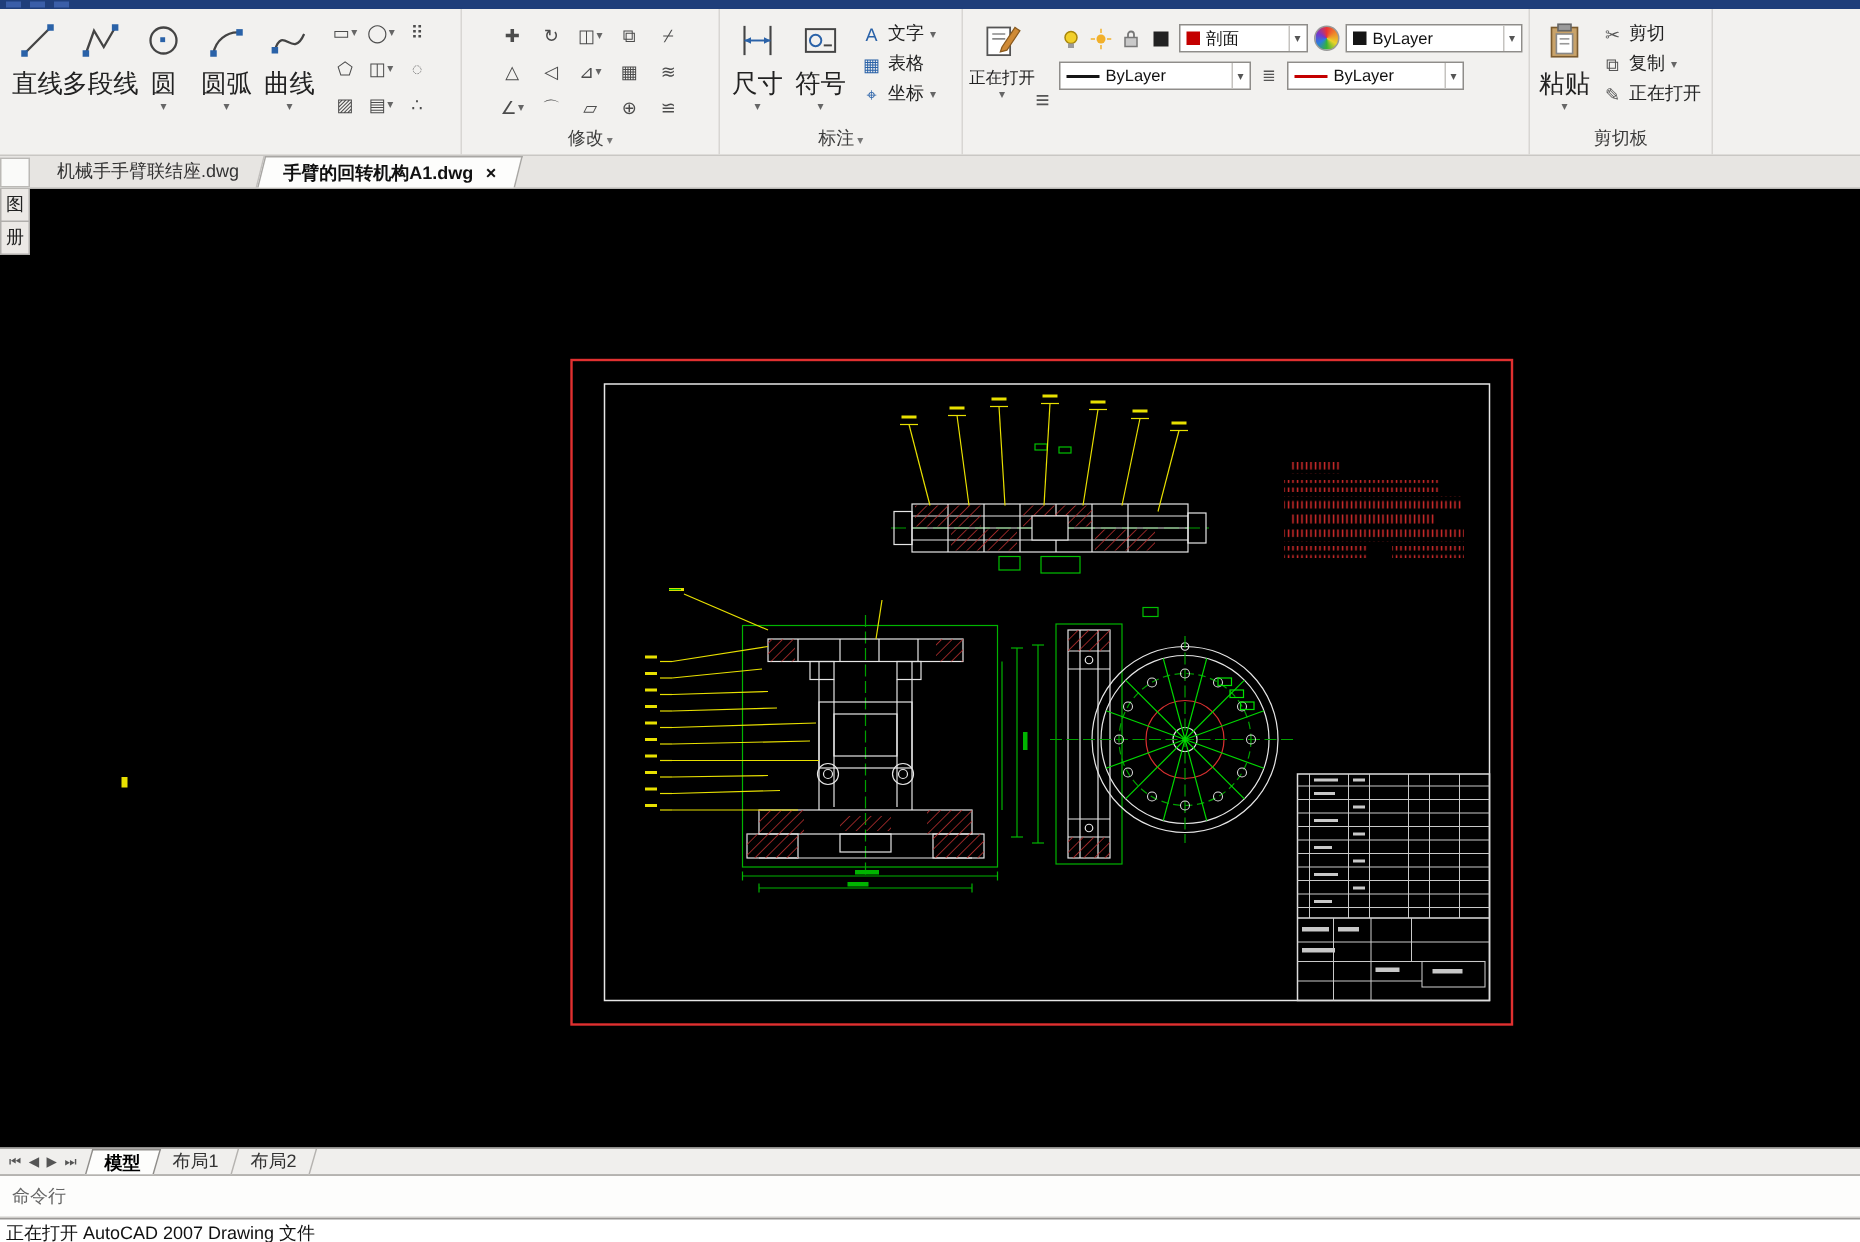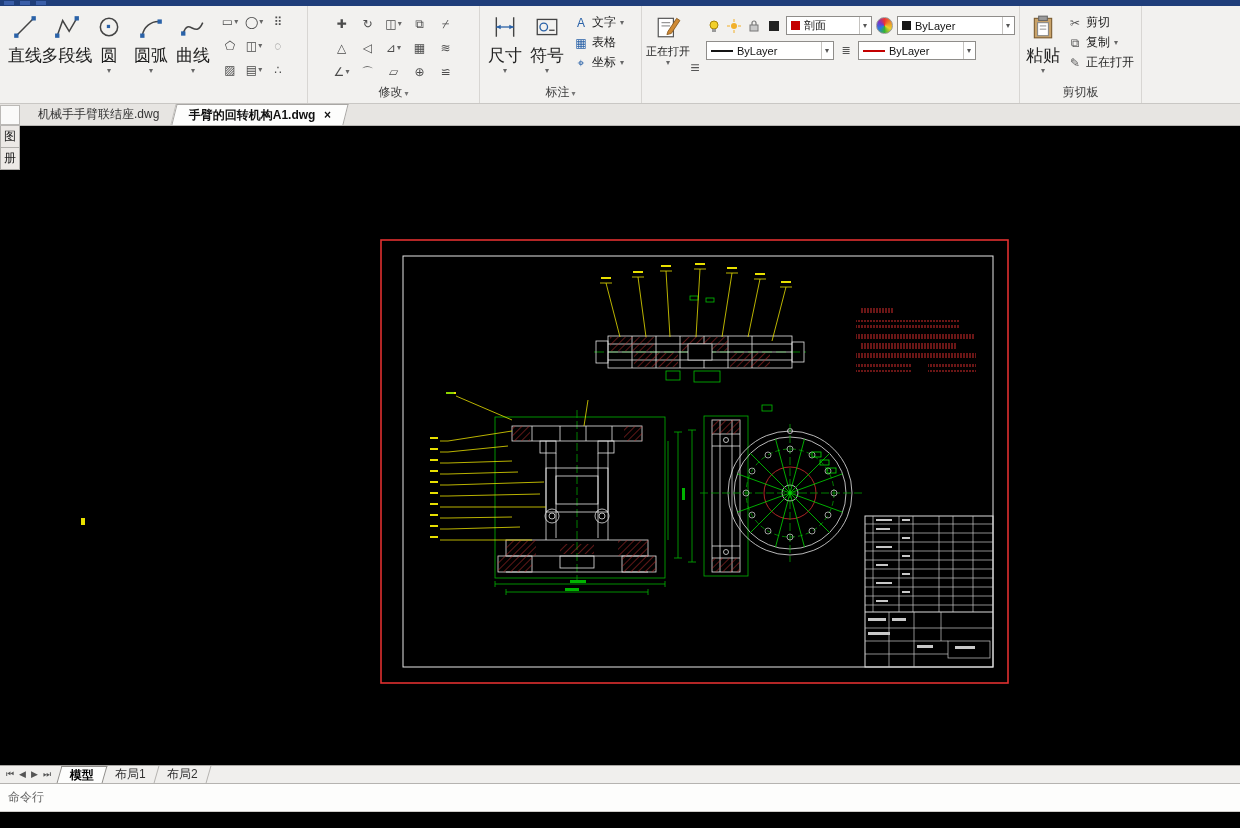--- a/index.html
+++ b/index.html
@@ -703,14 +703,17 @@
         <span>布局1</span>
       </div>
     <div class="ltab">
         <span>布局2</span>
       </div>
   </div>
 
   <div class="cmdpanel">
     <div class="cmdlabel">命令行</div>
   </div>
+  <div class="statusline">
+    <span>正在打开 AutoCAD 2007 Drawing 文件</span>
+  </div>
 
 </div>
 
 </body></html>

